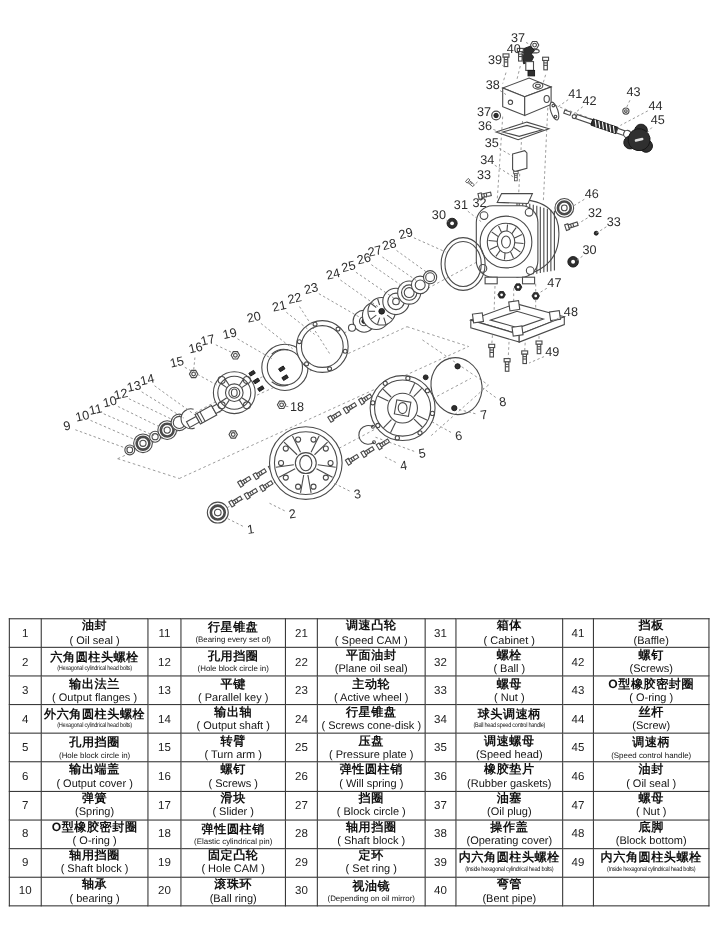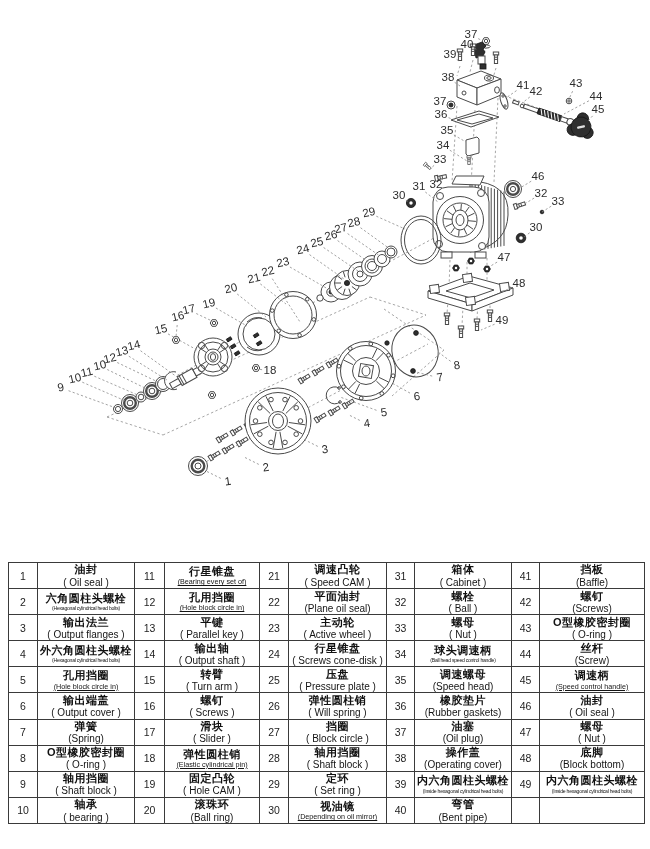--- a/index.html
+++ b/index.html
@@ -16,21 +16,21 @@
   .dash2 line{stroke:#8f8f8f;stroke-width:0.8;stroke-dasharray:2.4 2.4;fill:none;}
   
   .parts-table{position:absolute;left:8px;top:562px;width:636px;height:262px;}
   .parts-table table{border-collapse:collapse;table-layout:fixed;width:636px;height:262px;
                      border:1.5px solid #2f2f2f;}
   .parts-table td{border:1px solid #3a3a3a;text-align:center;vertical-align:middle;
                   padding:0;overflow:hidden;}
   td.num{font-size:10.5px;color:#1d1d1d;}
   .zh{font-size:11px;font-weight:bold;color:#111;line-height:1.2;letter-spacing:0.5px;white-space:nowrap;}
   .en{font-size:10px;color:#141414;line-height:1.1;white-space:nowrap;}
-  .en.s1{font-size:7.2px;text-decoration:underline;}
+  .en.s1{font-size:7.2px;}
   .en.s2{font-size:6px;letter-spacing:-0.3px;transform:scaleX(0.85);}
 </style>
 </head>
 <body>
 
 <div class="page">
 
   <div class="diagram">
   <svg width="650" height="556" viewBox="0 0 650 556">
     <defs>

